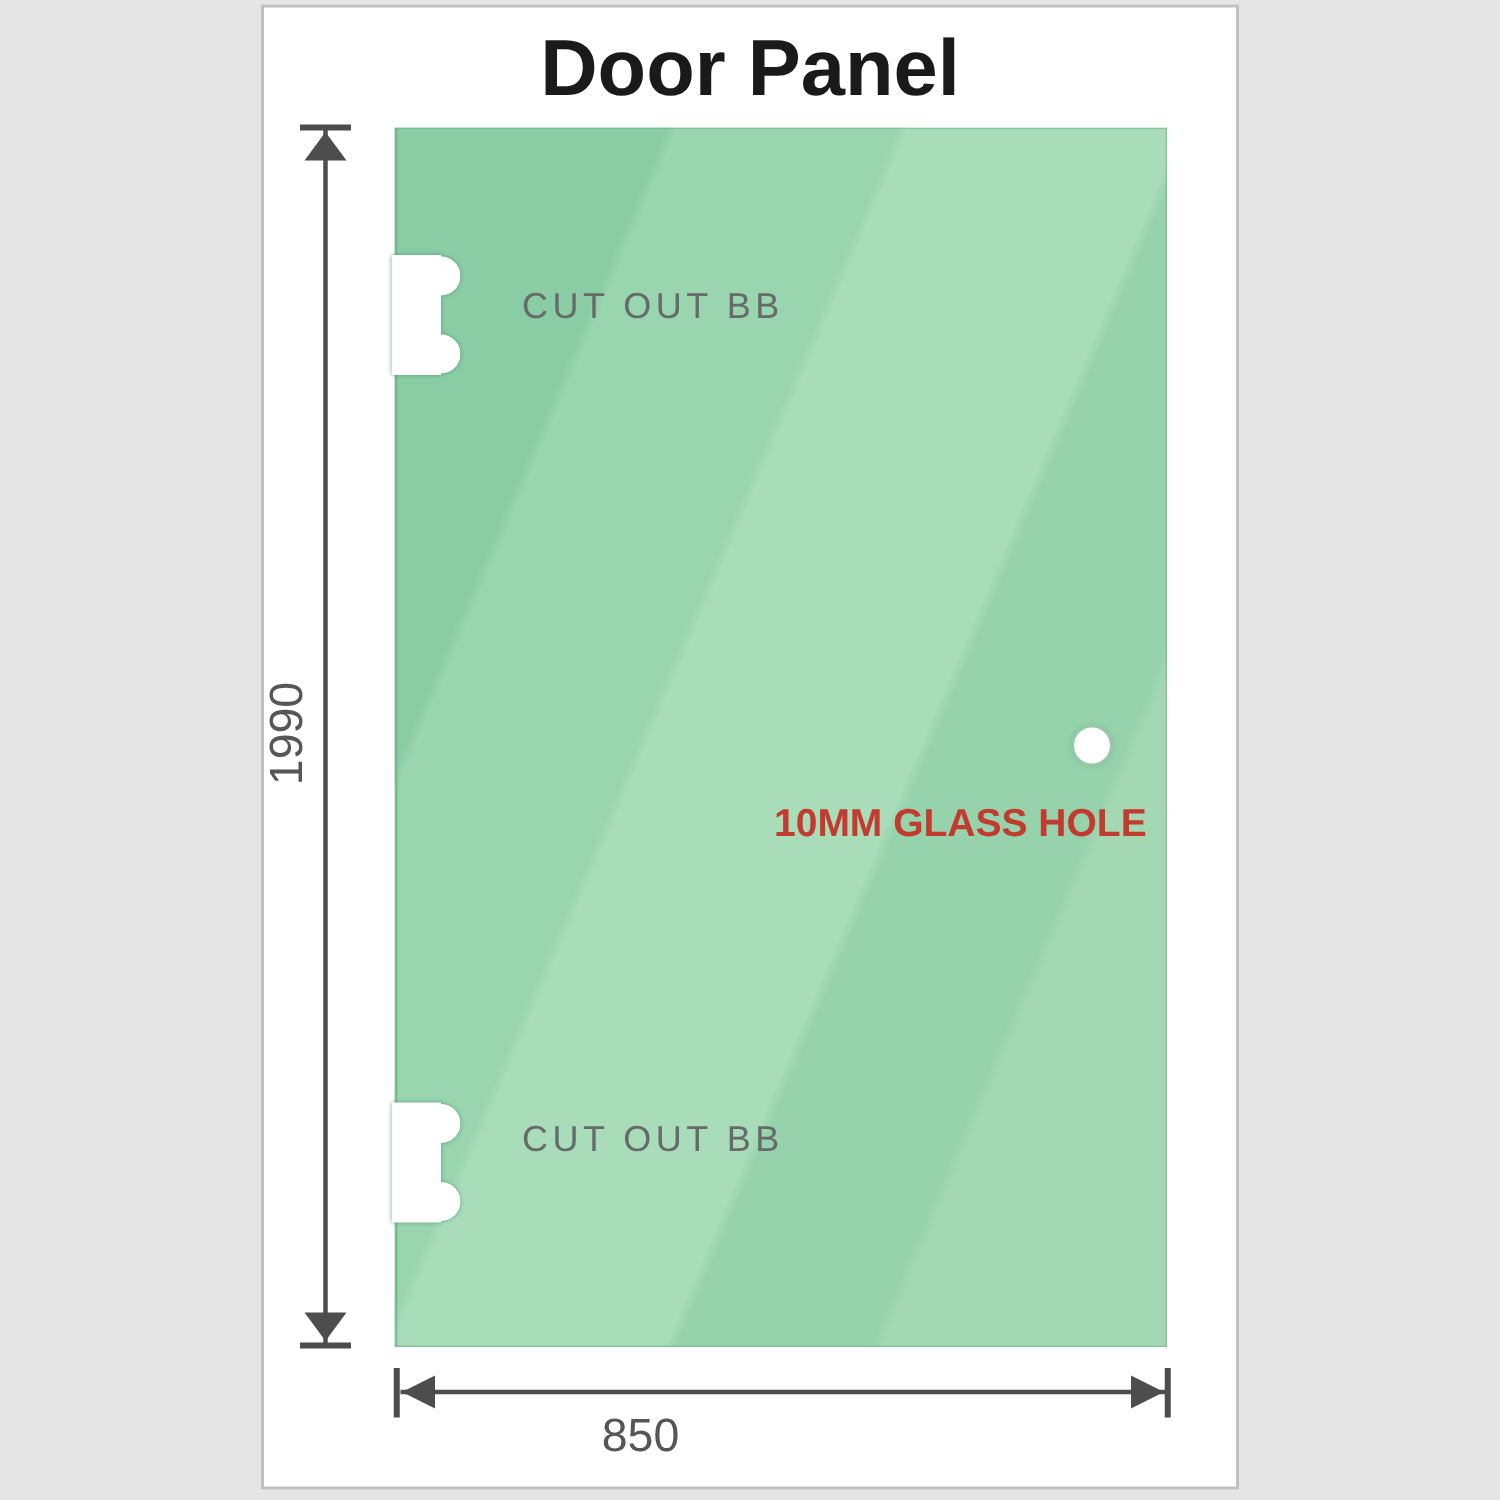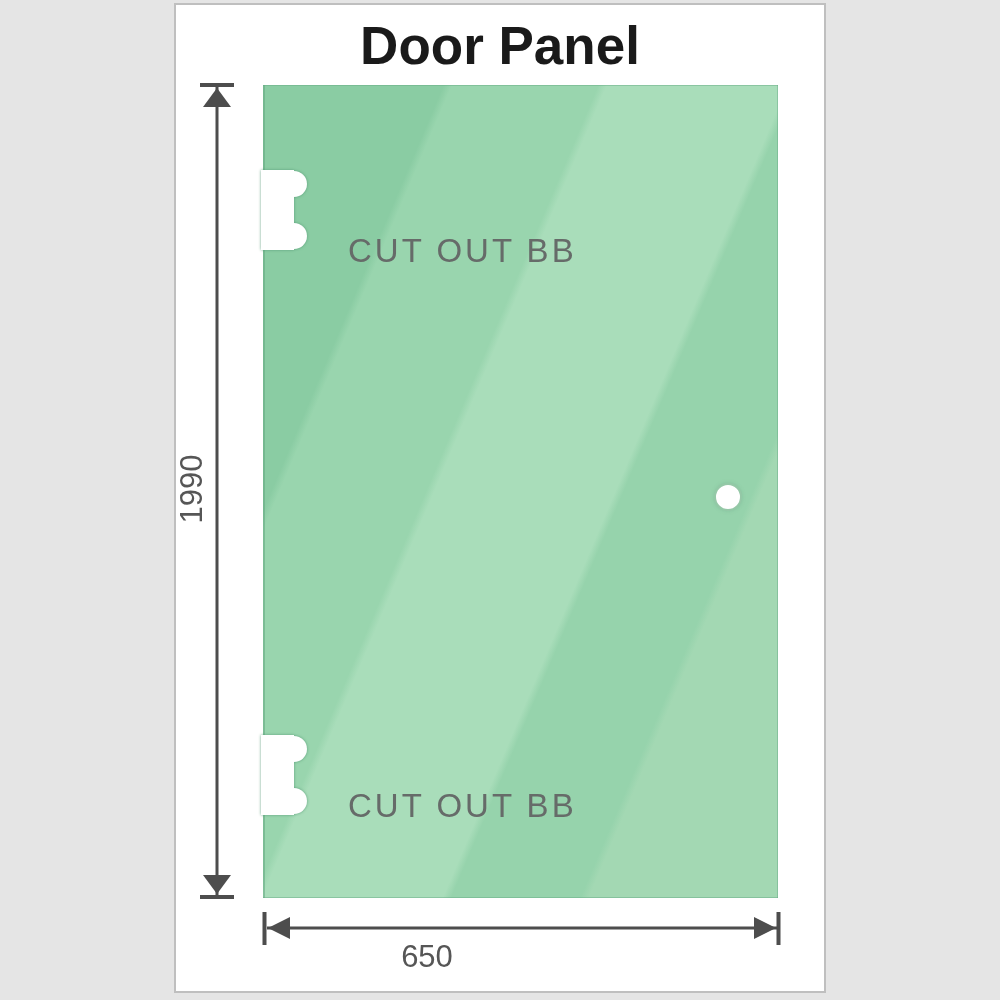--- a/index.html
+++ b/index.html
@@ -44,26 +44,25 @@
   .cutout-svg{
     position:absolute;
     left:261px;width:46px;height:90px;
     filter:drop-shadow(0 0 1.5px rgba(84,150,115,0.85));
   }
   .cutout-top{top:165px;}
   .cutout-bottom{top:730px;}
   .cutout-label{
     position:absolute;
     left:348px;
-    font-size:33px;
+    font-size:24px;
     letter-spacing:3px;
     color:#666b69;
     line-height:1;
     white-space:nowrap;
-    margin-top:41px;
   }
   .cutout-label-top{top:193px;}
   .cutout-label-bottom{top:748px;}
   .glass-hole{
     position:absolute;
     left:714px;top:483px;
     width:24px;height:24px;
     background:#ffffff;
     border:2px solid rgba(130,190,152,0.85);
     border-radius:50%;
@@ -123,35 +122,36 @@
       <circle cx="33" cy="71" r="13"></circle>
     </g>
   </svg>
 
   <div class="cutout-label cutout-label-top">CUT OUT BB</div>
 
   <div class="cutout-label cutout-label-bottom">CUT OUT BB</div>
 
   <div class="glass-hole"></div>
 
+  <div class="hole-label">10MM GLASS HOLE</div>
 
   <svg class="dim-svg" viewBox="0 0 1000 1000">
     <g fill="#4d4d4d">
       <rect x="200" y="83" width="34" height="4"></rect>
       <rect x="215.5" y="86" width="3" height="810"></rect>
       <polygon points="217,88 203,107 231,107"></polygon>
       <polygon points="217,894 203,875 231,875"></polygon>
       <rect x="200" y="895" width="34" height="4"></rect>
     </g>
     <g fill="#4d4d4d">
       <rect x="262.5" y="912" width="4" height="33"></rect>
       <rect x="267" y="926.5" width="510" height="3"></rect>
       <polygon points="268,928 290,917 290,939"></polygon>
       <polygon points="776,928 754,917 754,939"></polygon>
       <rect x="776.5" y="912" width="4" height="33"></rect>
     </g>
   </svg>
 
   <div class="dim-text dim-height-text">1990</div>
 
-  <div class="dim-text dim-width-text">650</div>
+  <div class="dim-text dim-width-text">850</div>
 
 </div>
 
 </body></html>

